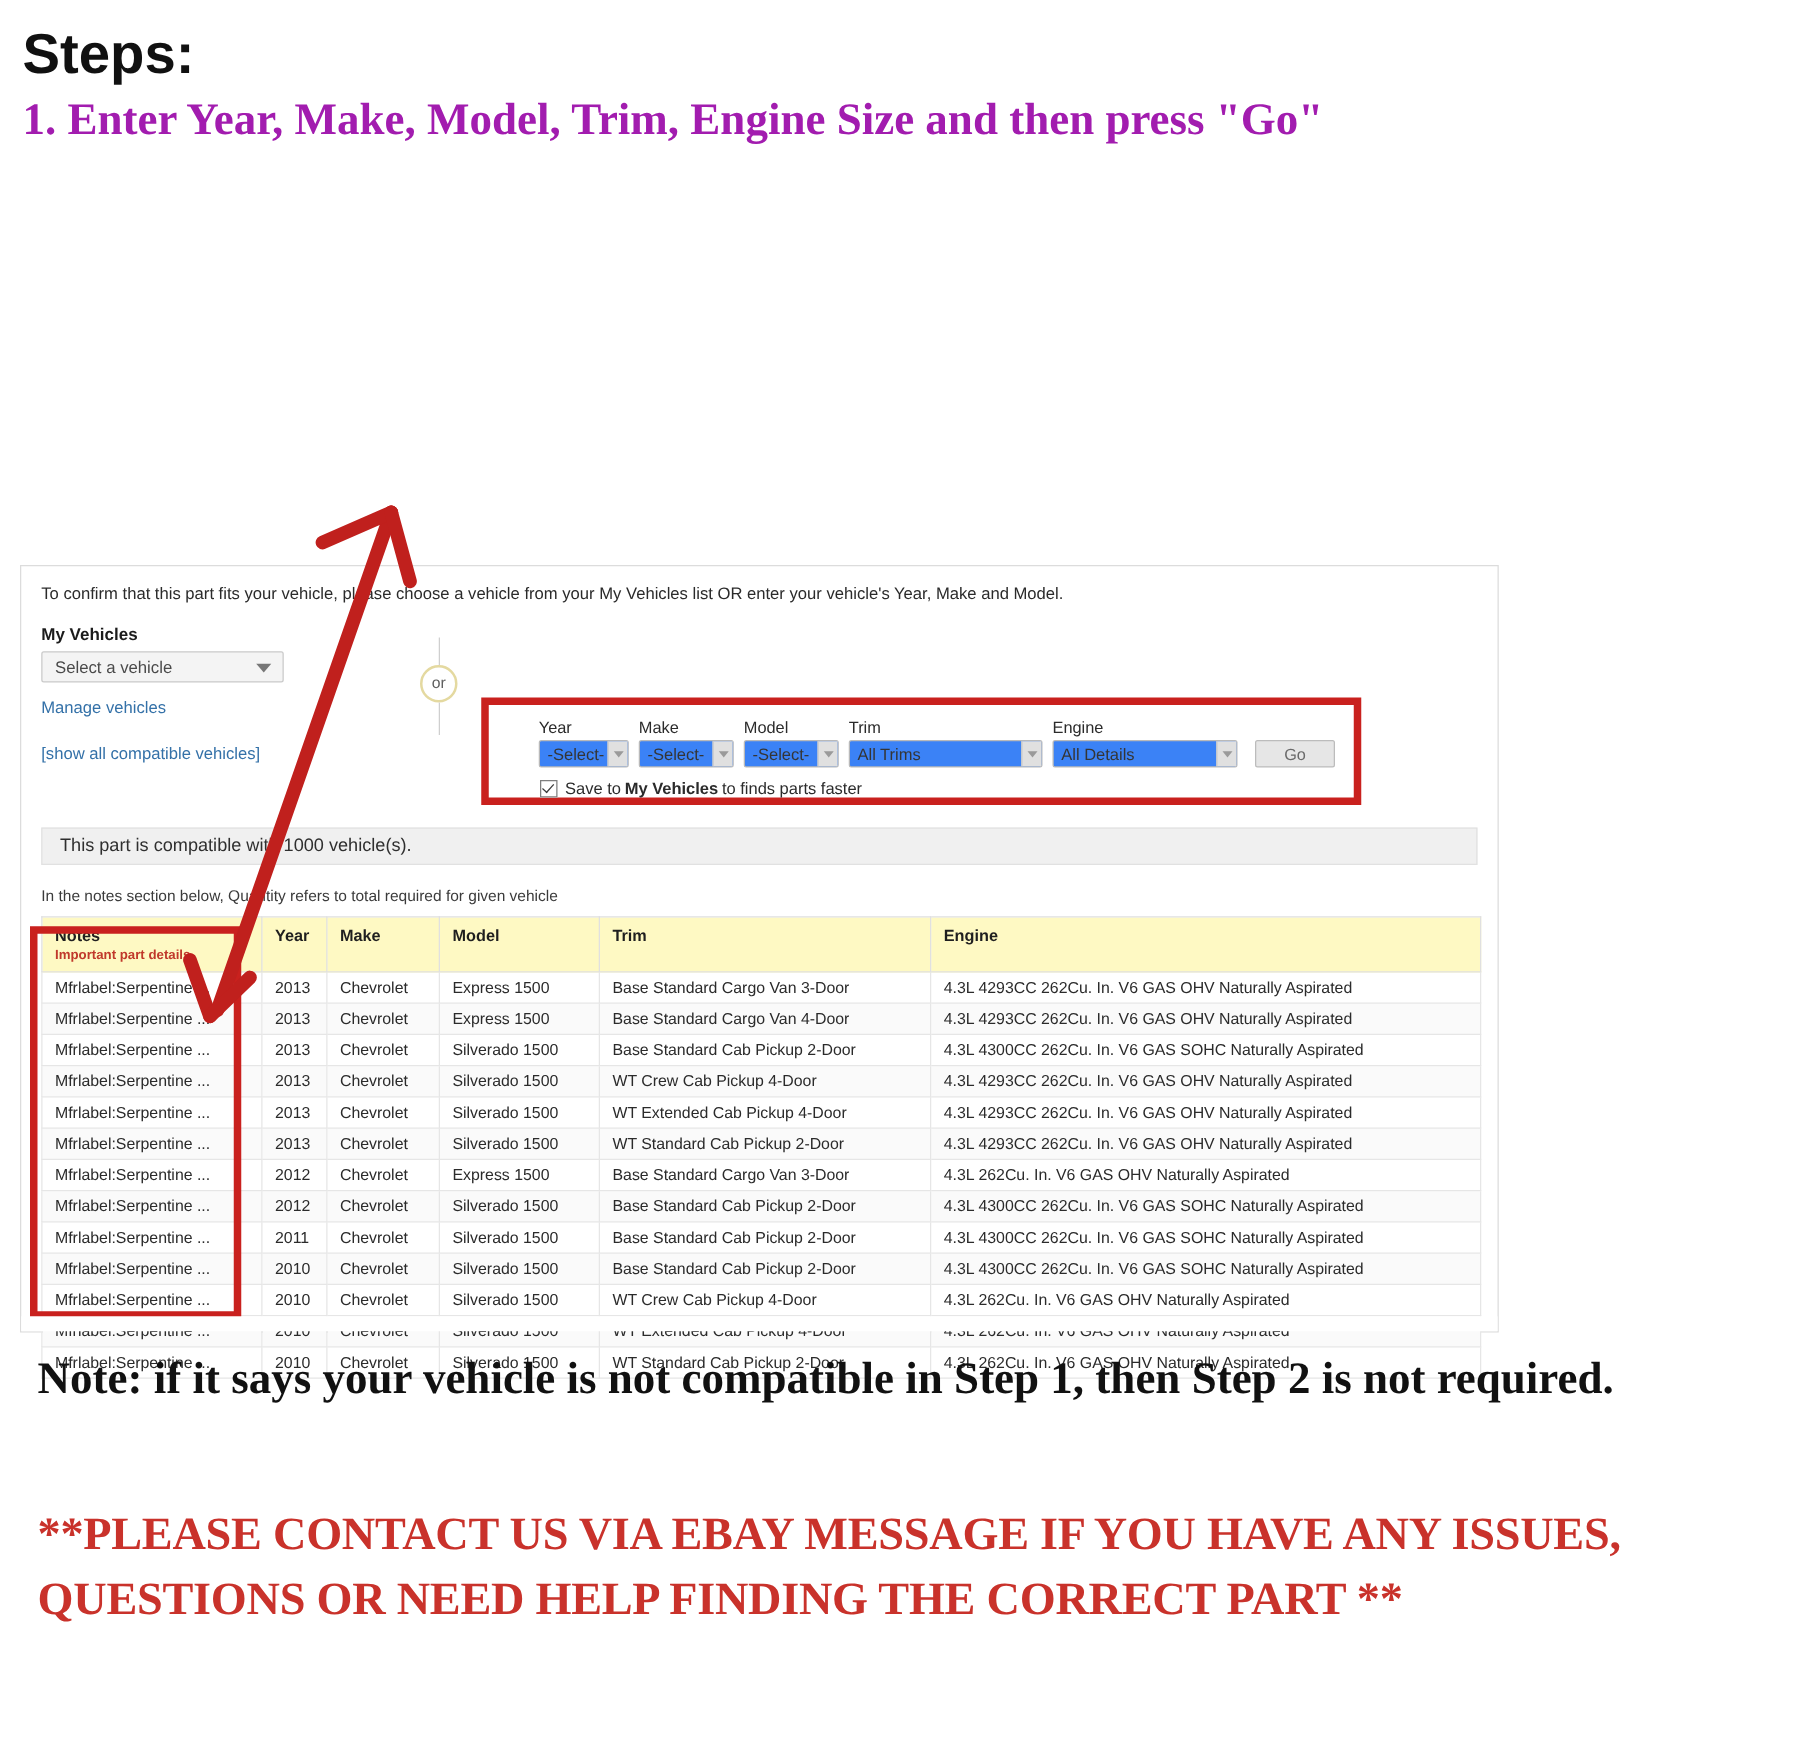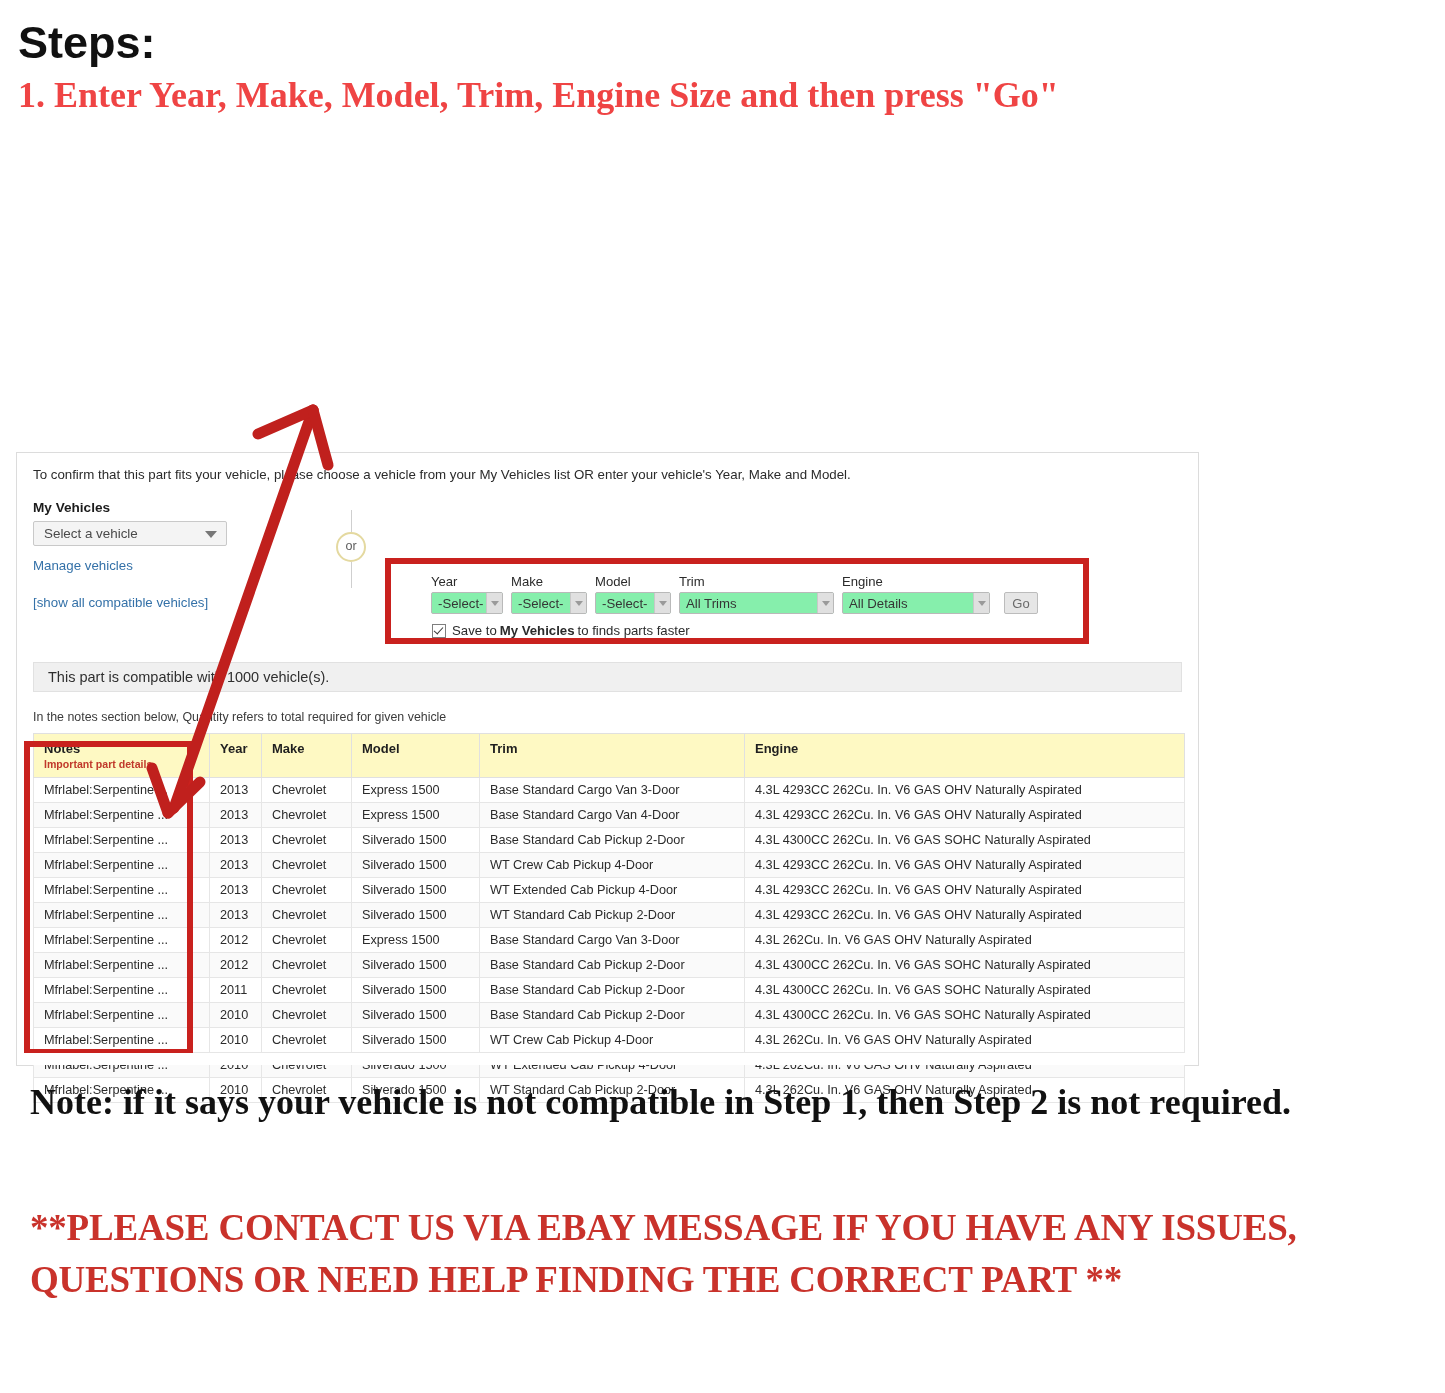--- a/index.html
+++ b/index.html
@@ -36,21 +36,21 @@
     font-weight: bold;
     font-size: 45px;
     color: #111111;
     line-height: 1.12;
     margin-top: 10px;
   }
   .step-line {
     font-family: "Liberation Serif", serif;
     font-weight: bold;
     font-size: 36px;
-    color: #ef4444;
+    color: #a21caf;
     line-height: 1.2;
     margin-top: 6px;
     white-space: nowrap;
   }
   .step-para {
     font-family: "Liberation Serif", serif;
     font-weight: bold;
     font-size: 34px;
     color: #111111;
     line-height: 1.36;
@@ -175,21 +175,21 @@
   }
   .field-group { display: flex; flex-direction: column; }
   .field-label {
     font-size: 13.1px;
     color: #2b2b2b;
     margin-bottom: 3px;
   }
   .field-box {
     height: 22px;
     border: 1px solid #b9b9b9;
-    background: #86efac;
+    background: #3b82f6;
     border-radius: 2px;
     display: flex;
     align-items: center;
     justify-content: space-between;
     box-sizing: border-box;
   }
   .field-box .val {
     font-size: 13.2px;
     color: #353535;
     padding-left: 6px;
@@ -212,21 +212,21 @@
     border-right: 4px solid transparent;
     border-top: 5px solid #9a9a9a;
     font-style: normal;
   }
   .w-year  { width: 72px; }
   .w-make  { width: 76px; }
   .w-model { width: 76px; }
   .w-trim  { width: 155px; }
   .w-engine{ width: 148px; }
   .go-btn {
-    width: 34px; height: 22px;
+    width: 64px; height: 22px;
     border: 1px solid #bcbcbc;
     background: #e6e6e6;
     border-radius: 2px;
     font-size: 13px;
     color: #6a6a6a;
     display: flex; align-items: center; justify-content: center;
     margin-left: 6px;
     box-sizing: border-box;
   }
   .save-row {

